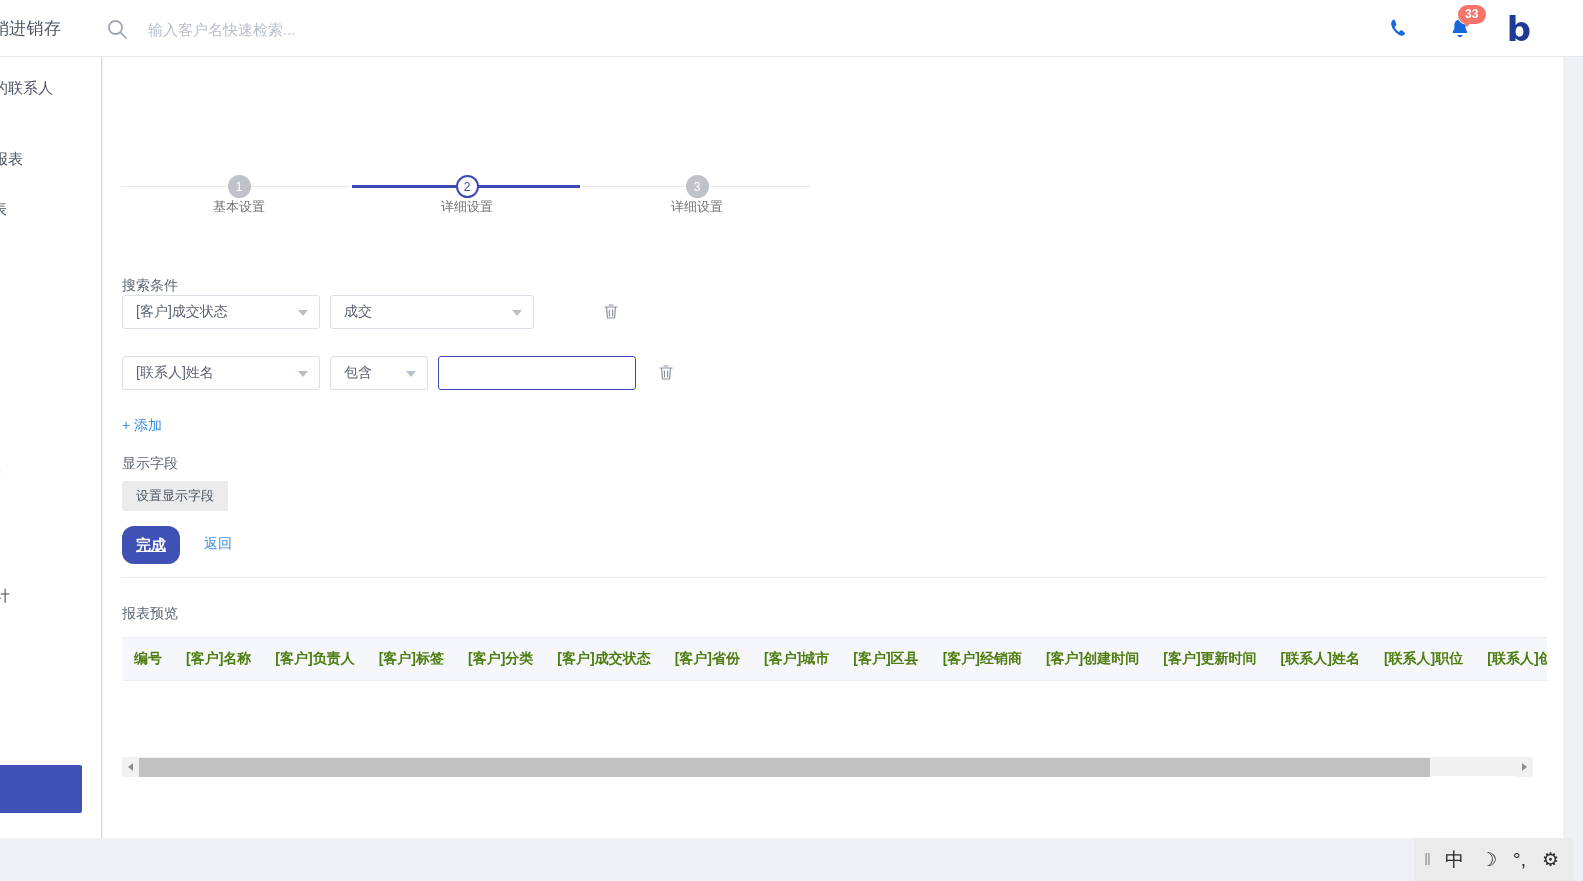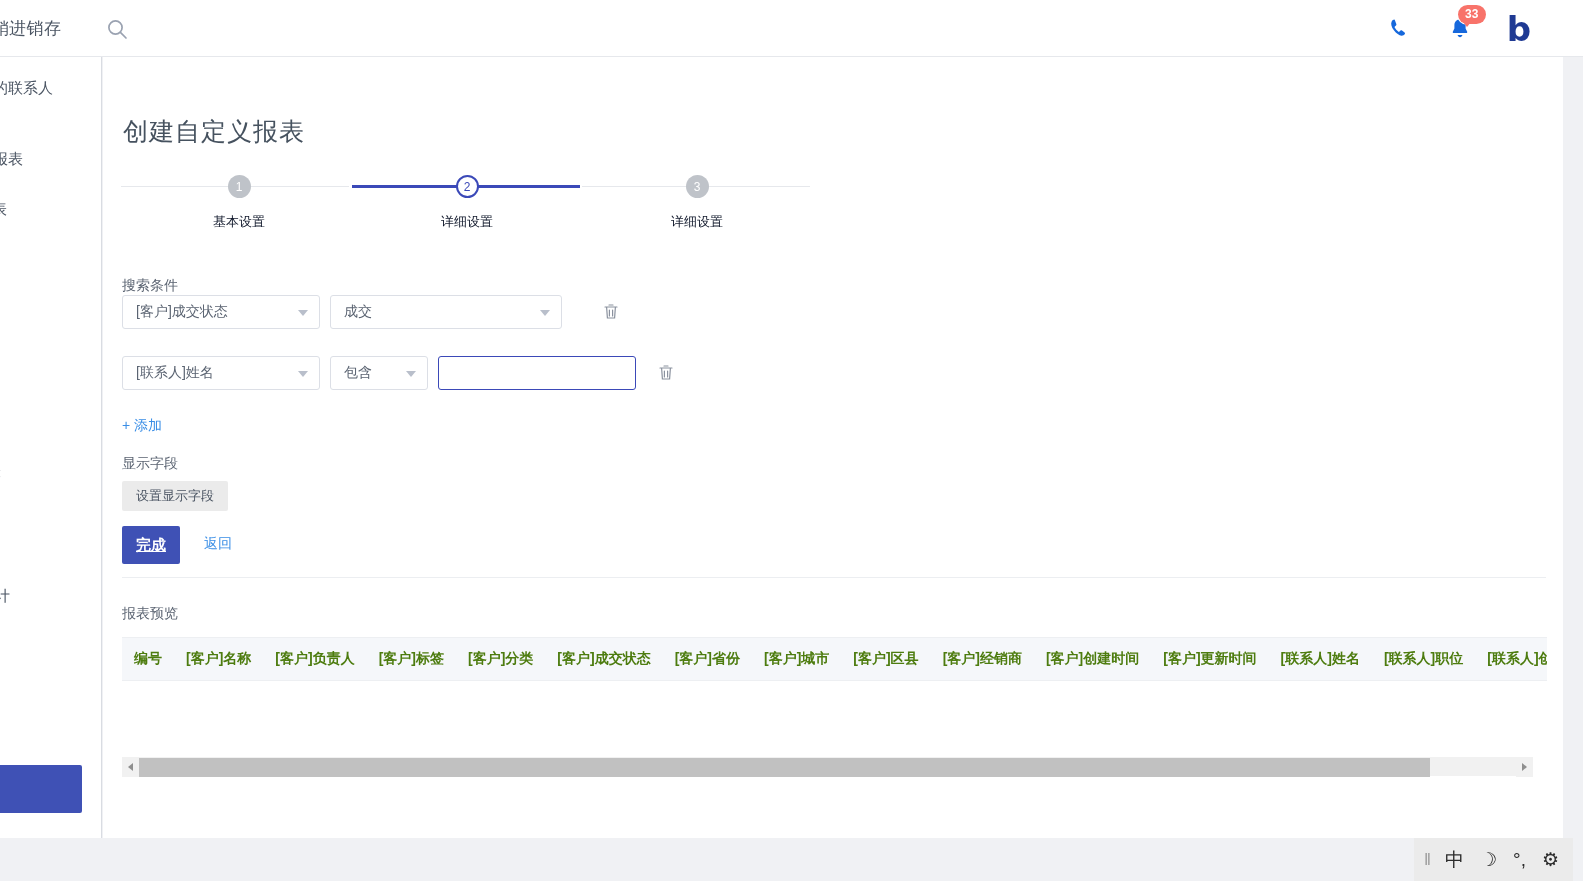--- a/index.html
+++ b/index.html
@@ -114,21 +114,21 @@
     margin: 0 auto;
     display: flex; align-items: center; justify-content: center;
     font-size: 12px; position: relative; z-index: 3;
   }
   .step-circle.done { background: #bfc3c9; color: #ffffff; }
   .step-circle.active {
     background: #ffffff; color: #3b49b8;
     border: 2px solid #3b49b8;
   }
   .step-label {
-    margin-top: 15px; font-size: 13px; color: #0f172a;
+    font-size: 13px; color: #737373;
   }
   .step-line {
     position: absolute; top: 11px; height: 1px; z-index: 1;
   }
   .step-line.idle  { background: #e6e8ec; height: 1px; }
   .step-line.on    { background: #3b49b8; height: 3px; top: 10px; }
 
   
   .section-label {
     position: absolute; font-size: 14px; color: #5b6472;
@@ -169,21 +169,21 @@
     position: absolute; left: 19px; top: 424px;
     height: 30px; padding: 0 14px;
     background: #ebebeb; border: none; border-radius: 2px;
     font-family: "Liberation Sans", sans-serif;
     font-size: 13px; color: #4b5563; cursor: pointer;
   }
 
   #submit-btn {
     position: absolute; left: 19px; top: 469px;
     width: 58px; height: 38px;
-    background: #3f51b5; border: none; border-radius: 2px;
+    background: #3f51b5; border: none; border-radius: 12px;
     font-family: "Liberation Sans", sans-serif;
     font-size: 15px; color: #ffffff; font-weight: bold;
     cursor: pointer;
     text-decoration: underline;
   }
   #back-link {
     position: absolute; left: 101px; top: 478px;
     font-size: 14px; color: #3a8ee6; cursor: pointer;
   }
 
@@ -264,20 +264,21 @@
     <span class="tb-module">进销存</span>
   </div>
 
   <div id="search-wrap">
     <span id="search-icon">
       <svg width="22" height="22" viewBox="0 0 22 22">
         <circle cx="9.5" cy="9.5" r="6.6" fill="none" stroke="#9aa2b1" stroke-width="1.7"></circle>
         <line x1="14.4" y1="14.4" x2="20" y2="20" stroke="#9aa2b1" stroke-width="1.7" stroke-linecap="round"></line>
       </svg>
     </span>
+    <input id="search-input" type="text" placeholder="输入客户名快速检索..." style="">
   </div>
 
   <div id="topbar-right">
     <span class="tb-icon">
       <svg width="26" height="26" viewBox="0 0 26 26">
         <path d="M7.4 3.6c-1.1 0-2.2 .9-2.8 2.1-1 2.1-.2 5.3 2.3 8.6 2.4 3.2 5.3 5.2 7.6 5.4 1.4 .1 2.6-.6 3.3-1.7 .4-.6 .3-1.1-.2-1.5l-2.6-2c-.5-.4-1-.3-1.5 .1l-1 1c-.4 .4-.8 .4-1.3 0-1.4-1.1-2.6-2.5-3.5-4-.3-.5-.2-.9 .2-1.2l1.1-.8c.5-.4 .6-.9 .3-1.5L7.9 4.2c-.2-.4-.3-.6-.5-.6z" fill="#1668dc"></path>
       </svg>
     </span>
     <span class="tb-icon">
       <svg width="26" height="26" viewBox="0 0 26 26">
@@ -297,21 +298,20 @@
   <div class="sb-item" style="left:-14px; top:405px;">表</div>
   <div class="sb-item" style="left:-20px; top:530px;">统计</div>
 
   <div id="sb-btn">
     
   </div>
 </div>
 
 <div id="content">
 
-  <div id="page-title">创建自定义报表</div>
 
   <div id="stepper">
     <div class="step-line idle" style="left:0px;   width:228px;"></div>
     <div class="step-line idle" style="left:244px; width:0px;"></div>
     <div class="step-line on" style="left:231px; width:228px;"></div>
     <div class="step-line on" style="left:459px; width:0px;"></div>
     <div class="step-line idle" style="left:461px; width:228px;"></div>
 
     <div class="step" style="left:3px;">
       <div class="step-circle done">1</div>
@@ -327,21 +327,21 @@
     </div>
   </div>
 
   <div class="section-label" style="left:19px; top:213px;margin-top:7px;">搜索条件</div>
 
   <div class="cond-row" style="left:19px; top:238px; width:520px;">
     <div class="sel" style="position:absolute; left:0px; top:0px; width:198px;">
       <span>[客户]成交状态</span>
       <span class="caret"></span>
     </div>
-    <div class="sel" style="position:absolute; left:208px; top:0px; width:232px;">
+    <div class="sel" style="position:absolute; left:208px; top:0px; width:204px;">
       <span>成交</span>
       <span class="caret"></span>
     </div>
     <span class="trash" style="position:absolute; left:480px; top:7px;">
       <svg width="18" height="19" viewBox="0 0 18 19">
         <path d="M3 5h12M7 3h4M4.6 5l.8 11h7.2l.8-11M7.4 8v6M10.6 8v6" fill="none" stroke="#8a919e" stroke-width="1.2" stroke-linecap="round"></path>
       </svg>
     </span>
   </div>
 

